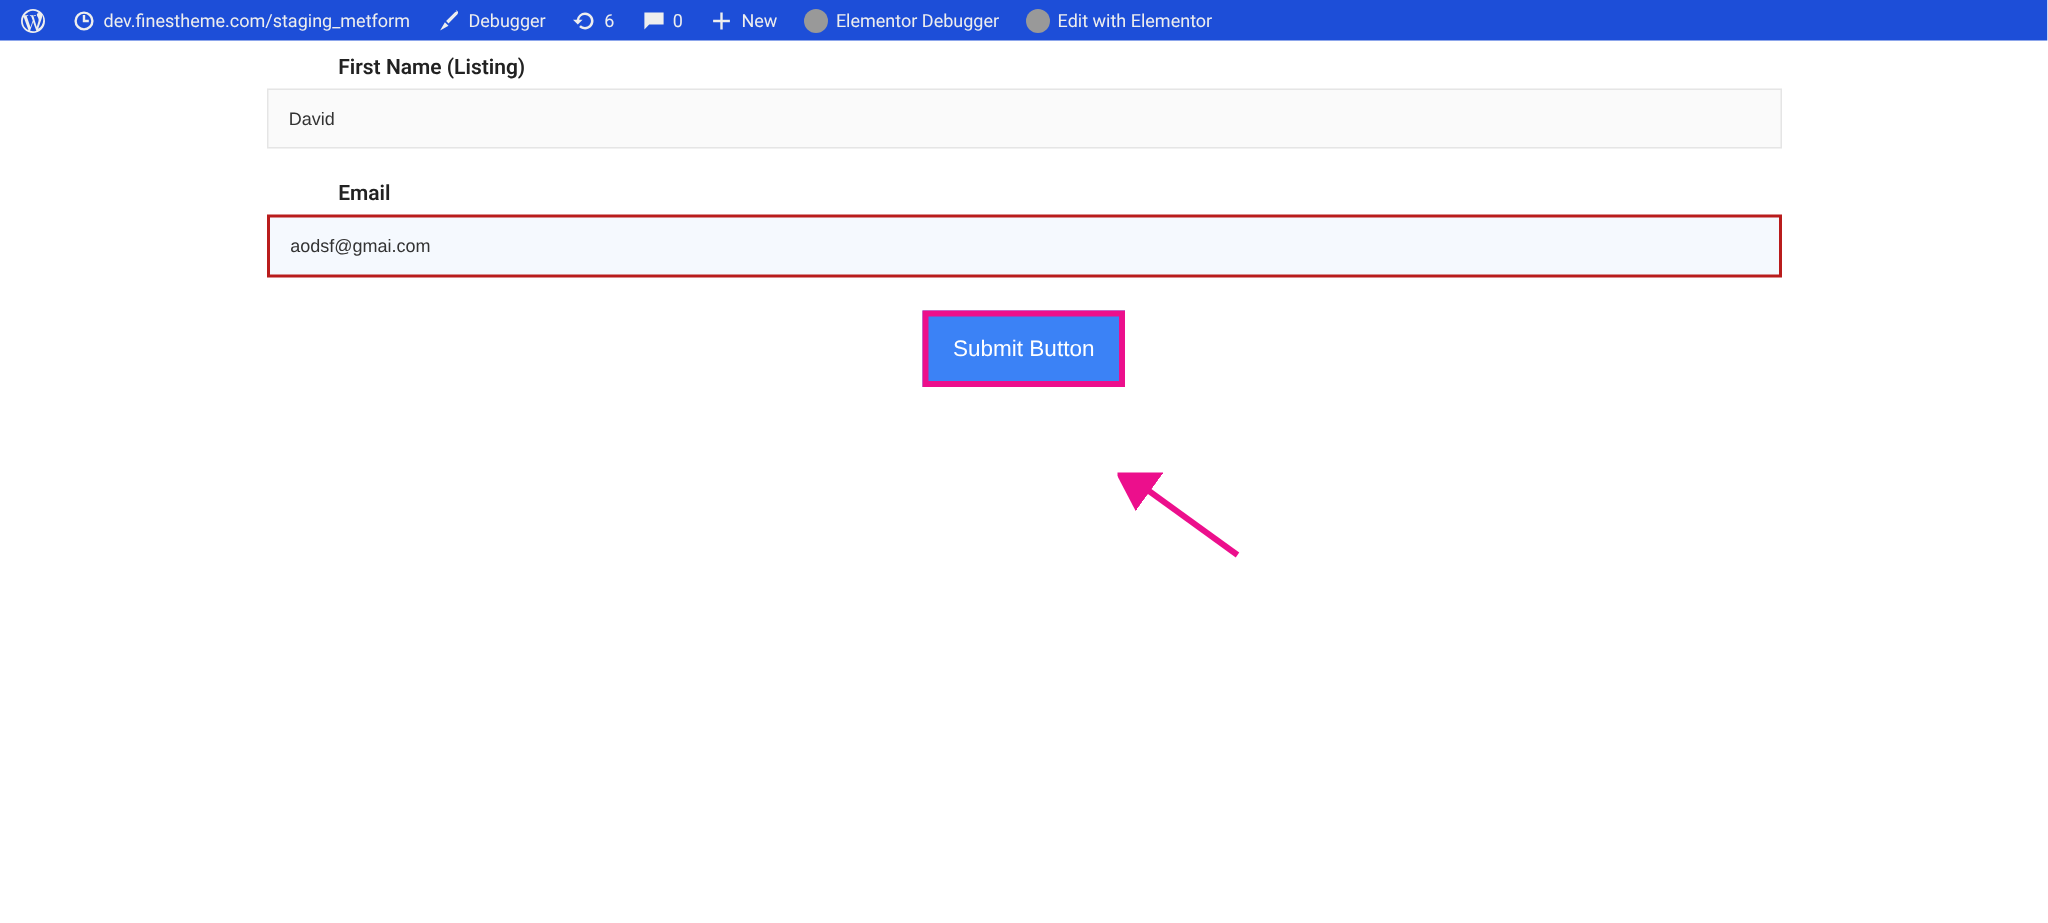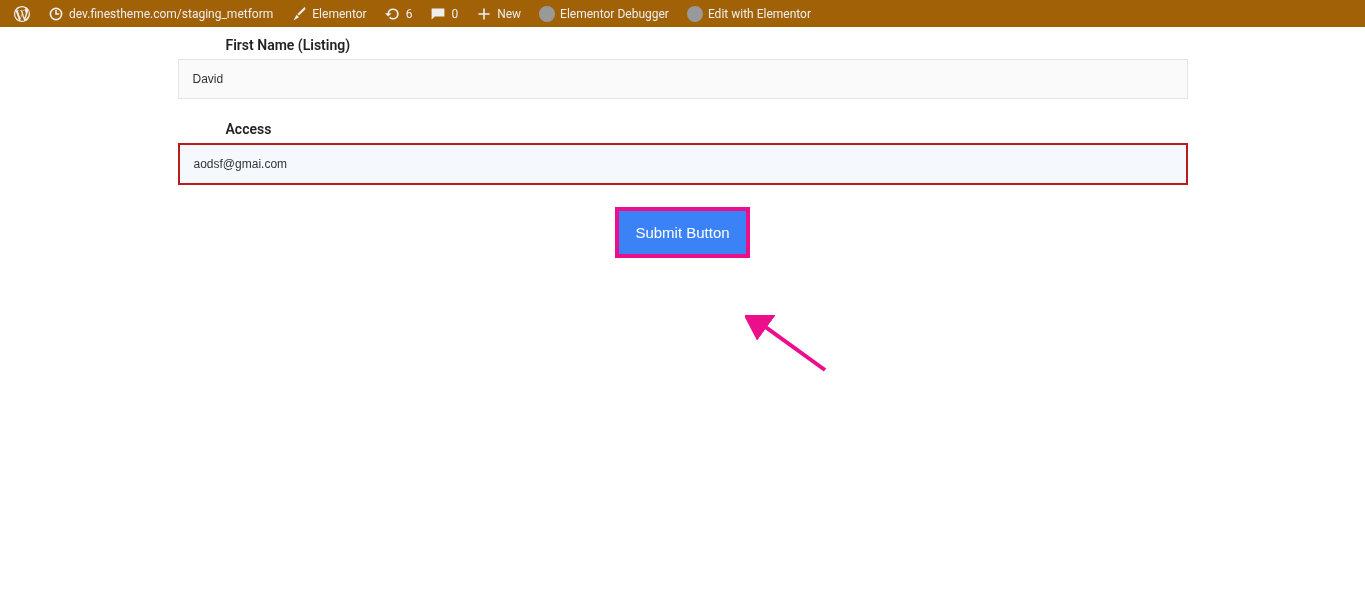--- a/index.html
+++ b/index.html
@@ -1,19 +1,19 @@
 <!DOCTYPE html>
 <html><head>
   <meta charset="utf-8">
   <style>
     * { margin: 0; padding: 0; box-sizing: border-box; }
     body { font-family: -apple-system, BlinkMacSystemFont, "Segoe UI", Roboto, sans-serif; background: #fff; }
     
     .admin-bar {
-      background: #a16207;
+      background: #1d4ed8;
       color: #eee;
       height: 27px;
       display: flex;
       align-items: center;
       justify-content: space-between;
       font-size: 12px;
       padding: 0 6px;
     }
     .admin-left, .admin-right { display: flex; align-items: center; gap: 2px; }
     .admin-item {
@@ -86,21 +86,21 @@
     <div class="admin-item">
       <svg class="icon-svg" viewBox="0 0 20 20">
           <path d="M10 2a8 8 0 100 16 8 8 0 000-16zm0 14a6 6 0 110-12 6 6 0 010 12zm1-6V5H9v6h5V9h-3z"></path>
         </svg>
       <span>dev.finestheme.com/staging_metform</span>
     </div>
     <div class="admin-item">
       <svg class="icon-svg" viewBox="0 0 20 20">
           <path d="M17 2c-.6 0-1.2.3-1.6.7L8 10l2 2 7.3-7.4c.4-.4.7-1 .7-1.6 0-1.1-.9-2-2-2zM7 11l-4 7 7-4-3-3z"></path>
         </svg>
-      <span>Elementor</span>
+      <span>Debugger</span>
     </div>
     <div class="admin-item">
       <svg class="icon-svg" viewBox="0 0 20 20">
           <path d="M10 3a7 7 0 00-6.9 6H0l4 4 4-4H5.1A5 5 0 0110 5a5 5 0 015 5 5 5 0 01-5 5 5 5 0 01-3.5-1.5l-1.4 1.4A7 7 0 1010 3z"></path>
         </svg>
       <span>6</span>
     </div>
     <div class="admin-item">
       <svg class="icon-svg" viewBox="0 0 20 20">
           <path d="M2 3h16v10H6l-4 4V3z"></path>
@@ -123,21 +123,21 @@
     </div>
   </div>
 </div>
 
 <div class="content">
   <div class="field-group">
     <label class="field-label">First Name (Listing)</label>
     <input type="text" class="field-input" value="David" style="">
   </div>
   <div class="field-group">
-    <label class="field-label">Access</label>
+    <label class="field-label">Email</label>
     <input type="text" class="field-input focused" value="aodsf@gmai.com" style="">
   </div>
   <div class="submit-wrap">
     <button class="submit-button">Submit Button</button>
   </div>
 </div>
 
 <svg class="annotation-arrow" width="90" height="60" viewBox="0 0 90 60">
   <defs>
     <marker id="ah" markerWidth="8" markerHeight="8" refX="2" refY="4" orient="auto">

